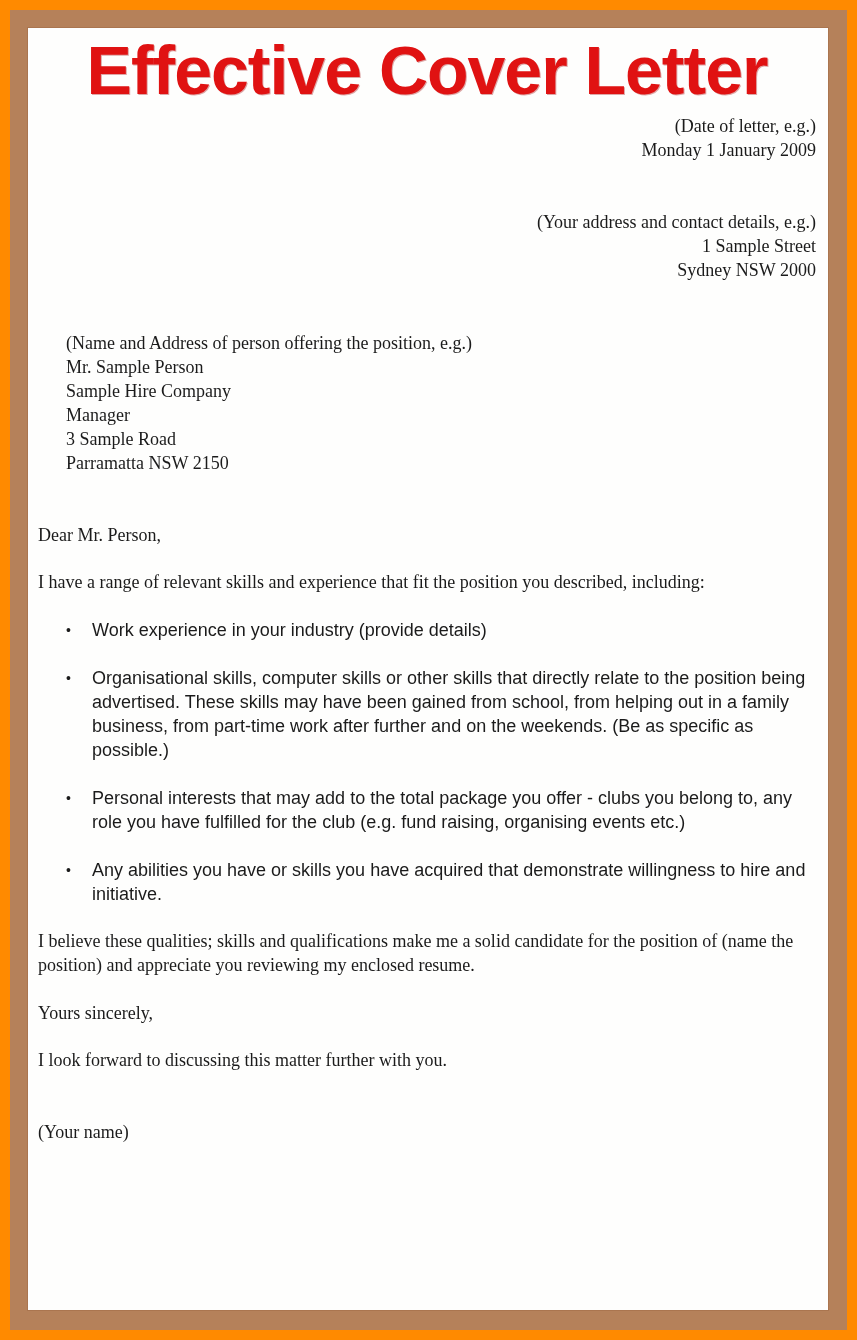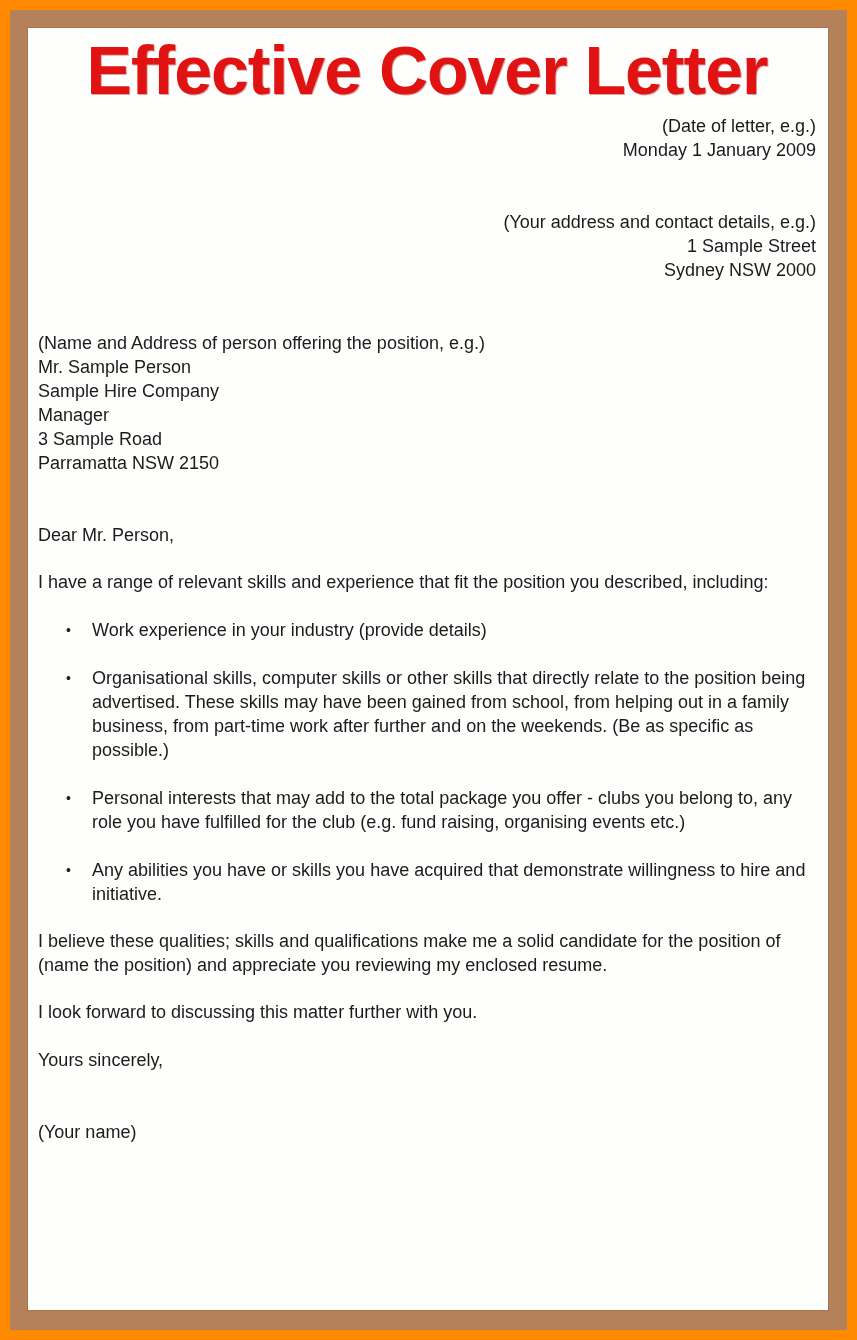--- a/index.html
+++ b/index.html
@@ -39,25 +39,25 @@
     margin: 0;
     text-align: center;
     color: #e01212;
     font-size: 68px;
     line-height: 76px;
     font-weight: bold;
     letter-spacing: -1px;
     text-shadow: 1px 1px 0 rgba(160, 10, 10, 0.35);
     white-space: nowrap;
   }
-  .block { margin: 0; }
+  .block { margin: 0; font-family: Liberation Serif, serif; }
   .align-right { text-align: right; }
   .date-block { margin-top: 6px; }
   .sender-block { margin-top: 48px; text-align: right; }
-  .recipient-block { margin-top: 49px; }
+  .recipient-block { margin-top: 49px; margin-left: 28px; }
   .salutation { margin-top: 48px; }
   .para { margin-top: 23px; }
   .bullet-list {
     margin: 0;
     padding: 0;
     list-style: none;
   }
   .bullet-item {
     margin-top: 24px;
     display: flex;
@@ -122,21 +122,21 @@
           <span class="bullet-text">Personal interests that may add to the total package you offer - clubs you belong to, any role you have fulfilled for the club (e.g. fund raising, organising events etc.)</span>
         </li>
         <li class="bullet-item">
           <span class="bullet-marker">•</span>
           <span class="bullet-text">Any abilities you have or skills you have acquired that demonstrate willingness to hire and initiative.</span>
         </li>
       </ul>
 
       <p class="block para">I believe these qualities; skills and qualifications make me a solid candidate for the position of (name the position) and appreciate you reviewing my enclosed resume.</p>
 
+      <p class="block signoff">Yours sincerely,</p>
+
       <p class="block para">I look forward to discussing this matter further with you.</p>
-
-      <p class="block signoff">Yours sincerely,</p>
 
       <p class="block name-line">(Your name)</p>
 
     </div>
   </div>
 </div>
 
 </body></html>

